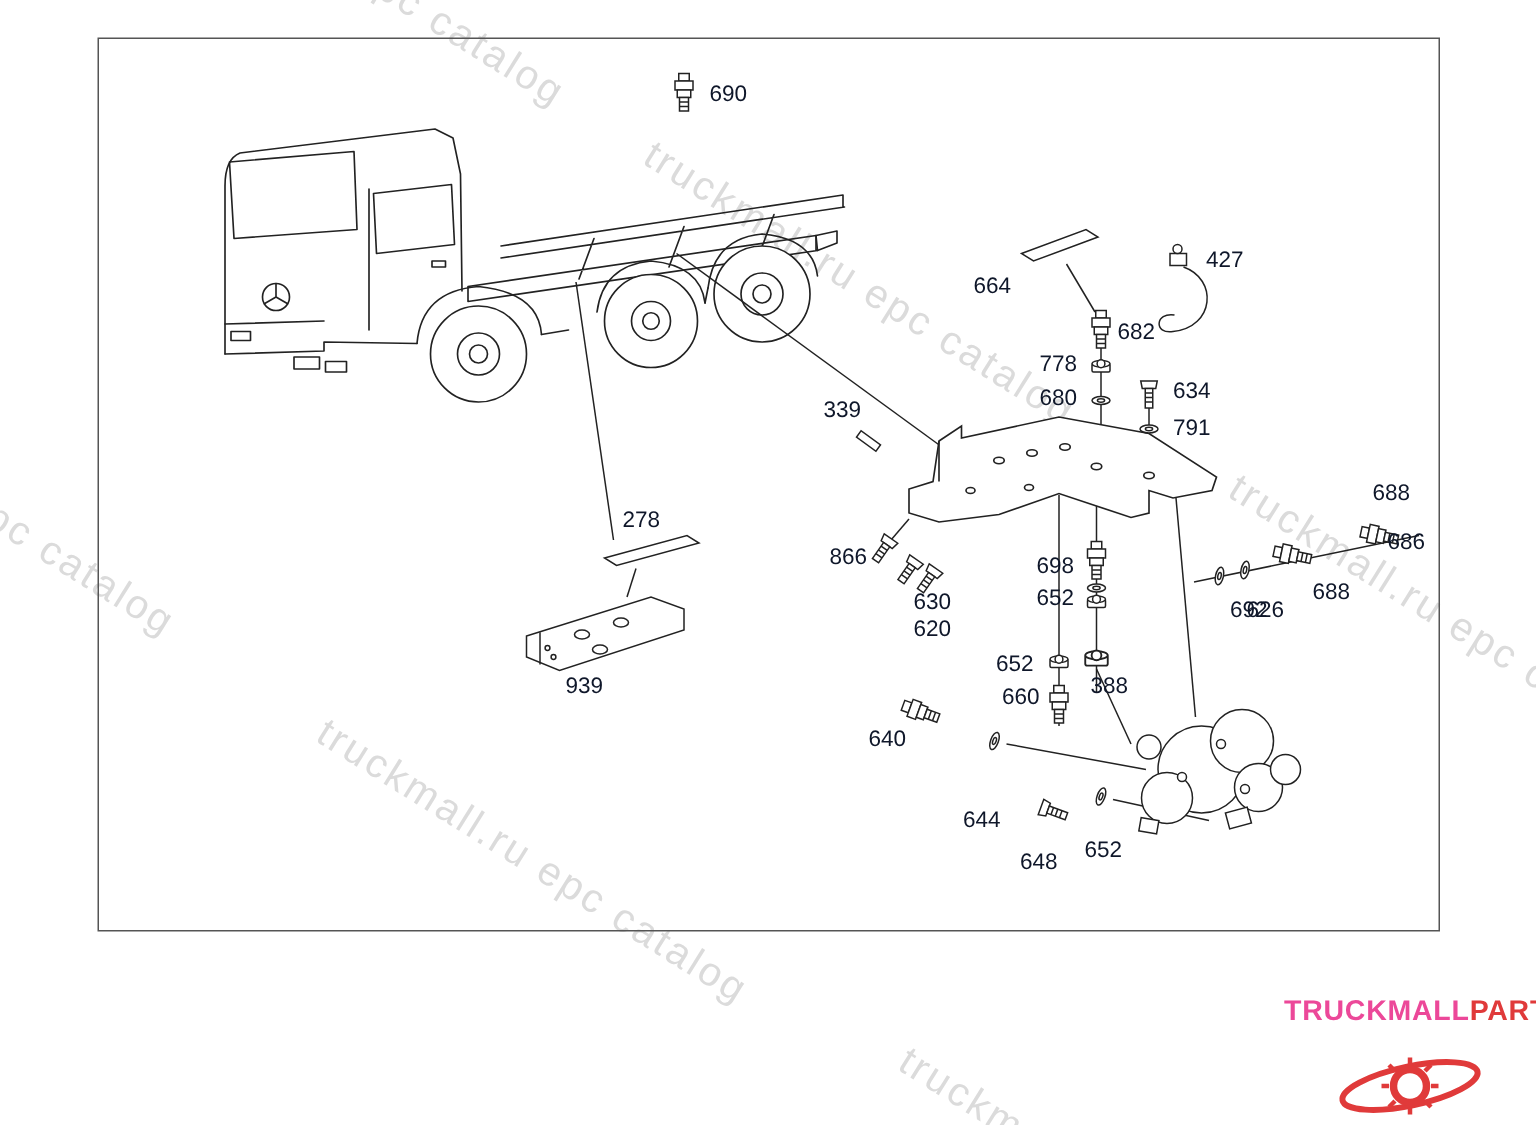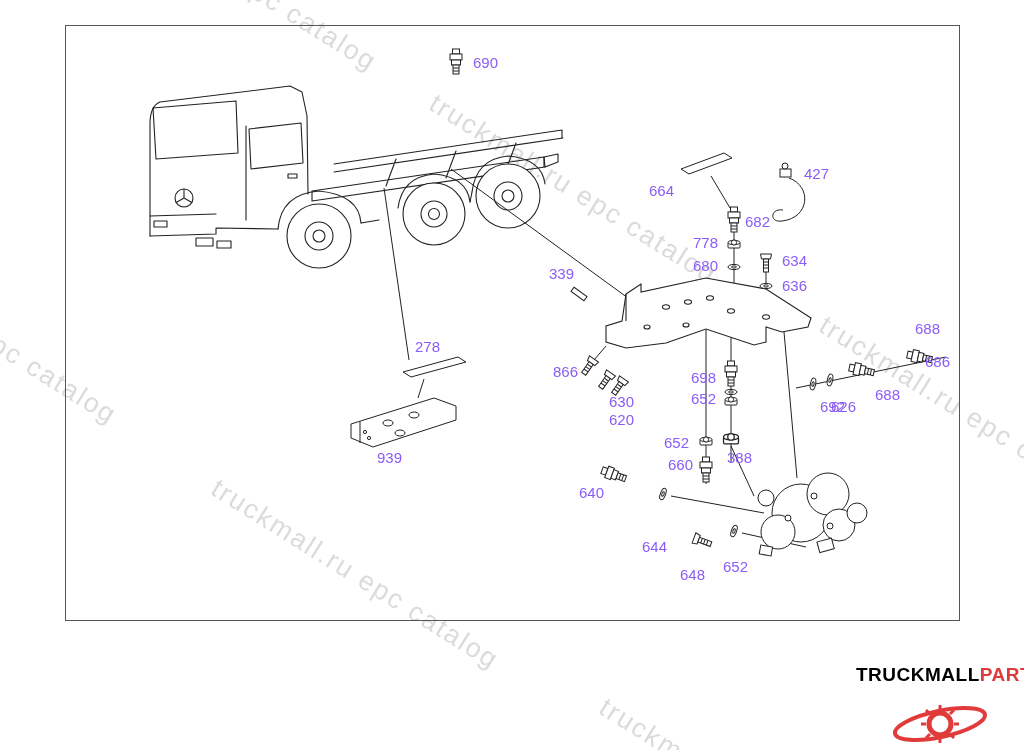--- a/index.html
+++ b/index.html
@@ -13,26 +13,26 @@
     font-size:27px;letter-spacing:2px;transform:rotate(32deg);
     transform-origin:left top;font-family:"Liberation Sans",sans-serif;
     pointer-events:none;
   }
   #diagram-frame{
     position:absolute;left:65px;top:25px;width:893px;height:594px;
     border:1px solid #555;z-index:1;
   }
   #diagram-frame svg{position:absolute;left:0;top:0;}
   .part-label{
-    position:absolute;font-size:15px;color:#8b5cf6;z-index:3;
+    position:absolute;font-size:15px;color:#0f172a;z-index:3;
     font-family:"Liberation Sans",sans-serif;
   }
   #logo{position:absolute;left:856px;top:664px;z-index:2;width:168px;}
   #logo .logo-text{font-size:19px;font-weight:bold;letter-spacing:.5px;}
-  #logo .gray{color:#000000;text-align:right;}
+  #logo .gray{color:#ec4899;text-align:right;}
   #logo .red{color:#e03a3a;}
   #logo svg{display:block;margin-left:22px;margin-top:2px;}
 </style>
 </head>
 <body>
 
 <div id="watermark-layer">
     <div class="watermark" style="left: 440px; top: 88px;">truckmall.ru epc catalog</div>
     <div class="watermark" style="left: 100px; top: -125px;">truckmall.ru epc catalog</div>
     <div class="watermark" style="left: -160px; top: 228px;">truckmall.ru epc catalog</div>
@@ -198,21 +198,21 @@
       <use href="#p-fitting" transform="translate(858,332) rotate(-78)"></use>
     </g>
   </svg>
 <div class="part-label" style="left: 407px; top: 28px;">690</div>
     <div class="part-label" style="left: 583px; top: 156px;">664</div>
     <div class="part-label" style="left: 738px; top: 139px;">427</div>
     <div class="part-label" style="left: 679px; top: 187px;">682</div>
     <div class="part-label" style="left: 627px; top: 208px;">778</div>
     <div class="part-label" style="left: 627px; top: 231px;">680</div>
     <div class="part-label" style="left: 716px; top: 226px;">634</div>
-    <div class="part-label" style="left: 716px; top: 251px;">636</div>
+    <div class="part-label" style="left: 716px; top: 251px;">791</div>
     <div class="part-label" style="left: 483px; top: 239px;">339</div>
     <div class="part-label" style="left: 349px; top: 312px;">278</div>
     <div class="part-label" style="left: 487px; top: 337px;">866</div>
     <div class="part-label" style="left: 543px; top: 367px;">630</div>
     <div class="part-label" style="left: 543px; top: 385px;">620</div>
     <div class="part-label" style="left: 625px; top: 343px;">698</div>
     <div class="part-label" style="left: 625px; top: 364px;">652</div>
     <div class="part-label" style="left: 859px; top: 304px; margin-top: 23px;">686</div>
     <div class="part-label" style="left: 849px; top: 294px;">688</div>
     <div class="part-label" style="left: 754px; top: 372px;">692</div>

